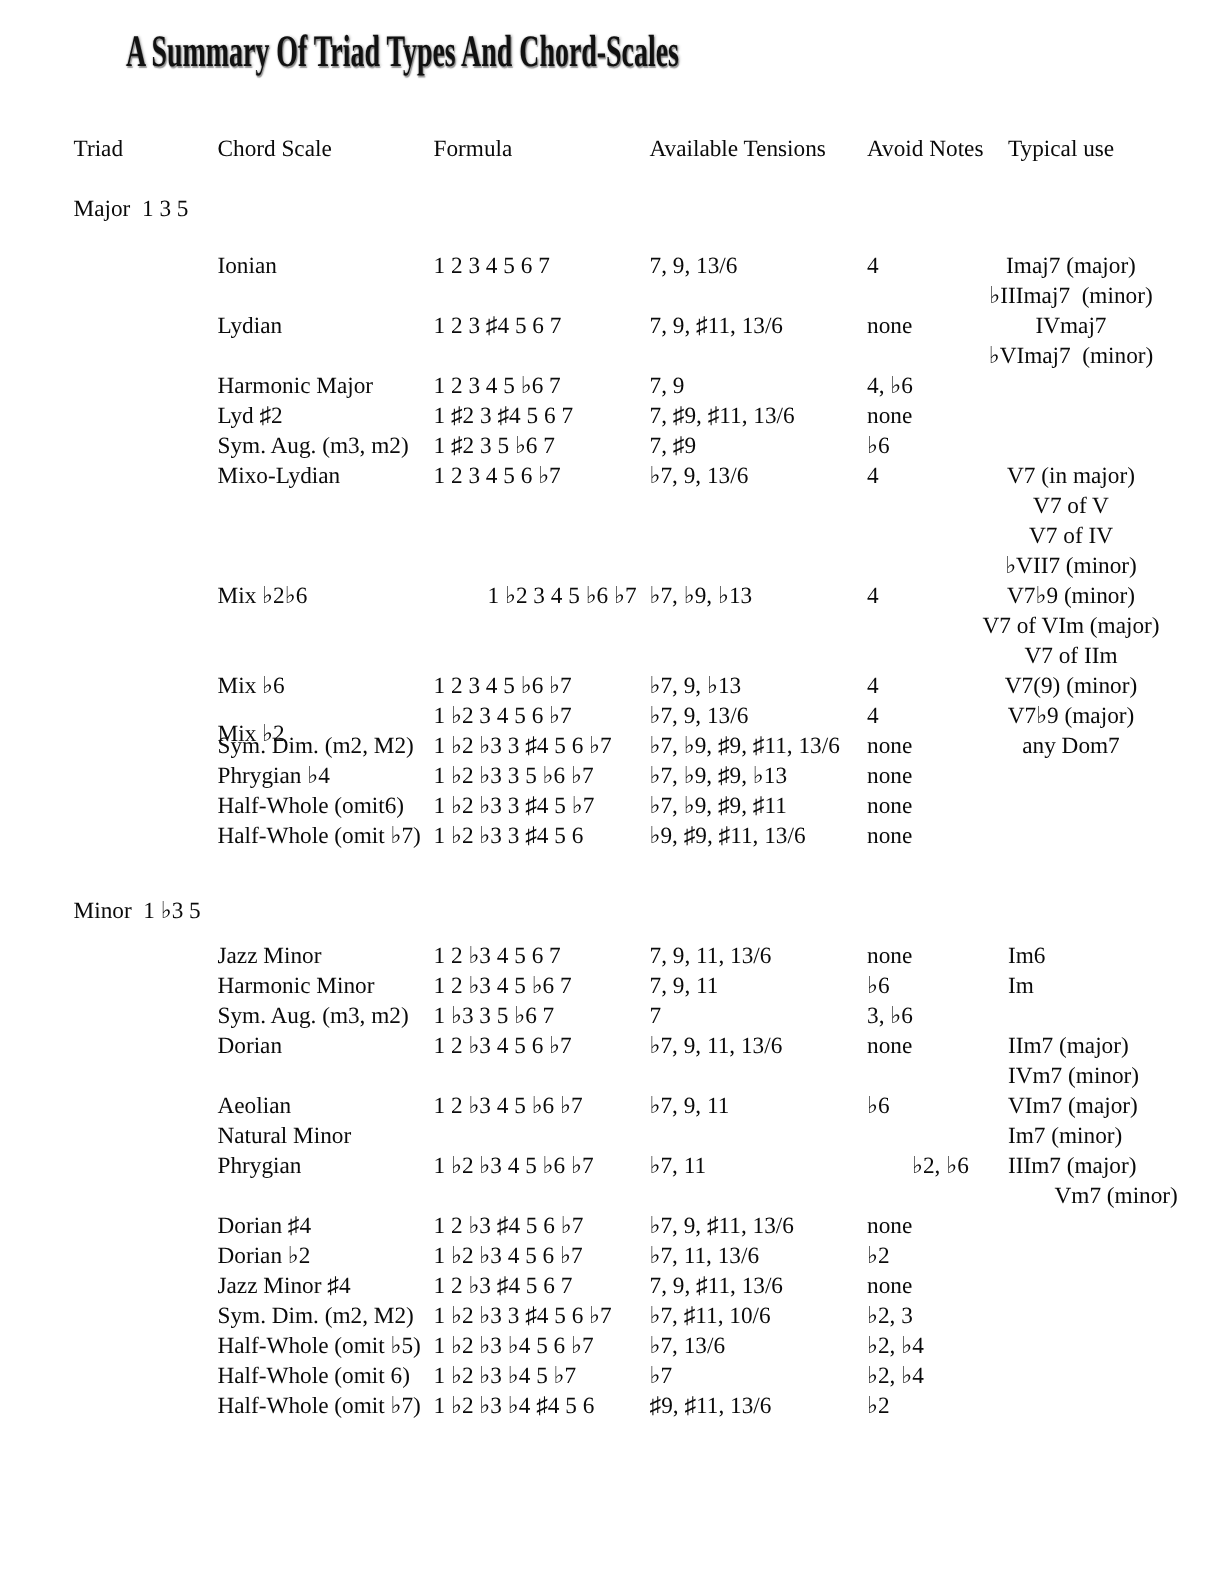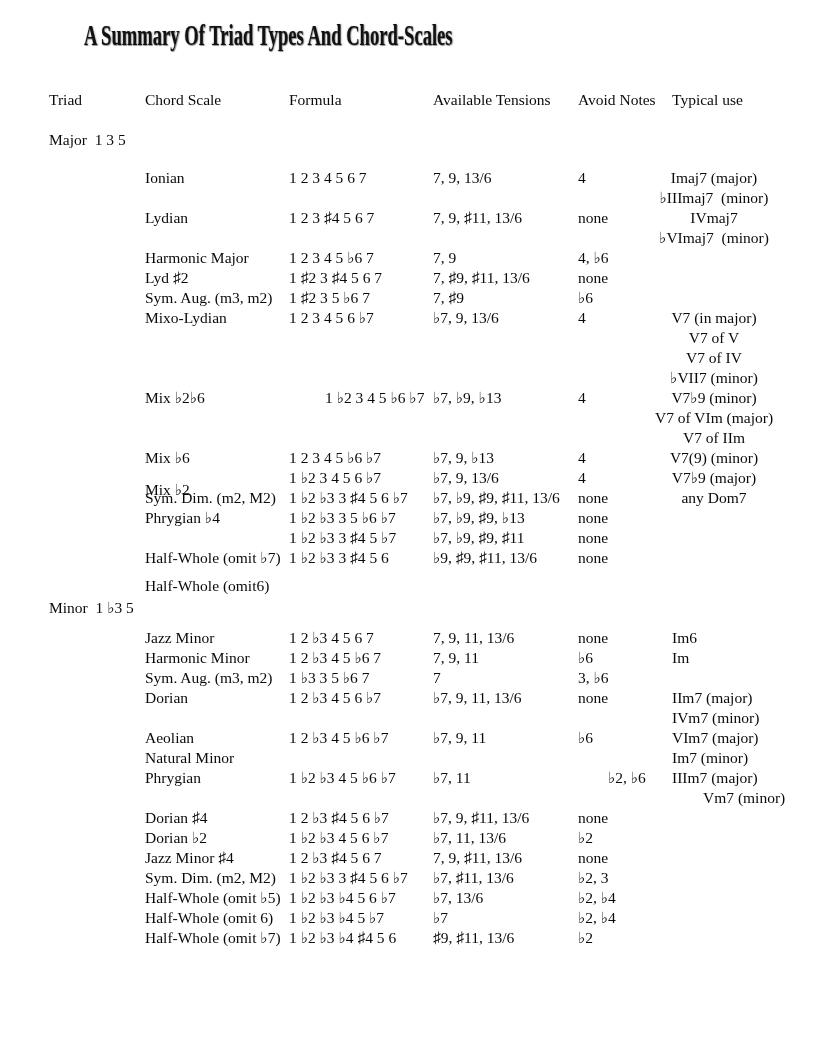--- a/index.html
+++ b/index.html
@@ -105,21 +105,21 @@
     <div class="cell use-center" style="top: 468px;">V7♭9 (major)</div>
     <div class="cell" style="top: 488px; left: 145px;">Sym. Dim. (m2, M2)</div>
     <div class="cell" style="top: 488px; left: 289px;">1 ♭2 ♭3 3 ♯4 5 6 ♭7</div>
     <div class="cell" style="top: 488px; left: 433px;">♭7, ♭9, ♯9, ♯11, 13/6</div>
     <div class="cell" style="top: 488px; left: 578px;">none</div>
     <div class="cell use-center" style="top: 488px;">any Dom7</div>
     <div class="cell" style="top: 508px; left: 145px;">Phrygian ♭4</div>
     <div class="cell" style="top: 508px; left: 289px;">1 ♭2 ♭3 3 5 ♭6 ♭7</div>
     <div class="cell" style="top: 508px; left: 433px;">♭7, ♭9, ♯9, ♭13</div>
     <div class="cell" style="top: 508px; left: 578px;">none</div>
-    <div class="cell" style="top: 528px; left: 145px; margin-top: 48px;">Half-Whole (omit6)</div>
+    <div class="cell" style="top: 528px; left: 145px;">Half-Whole (omit6)</div>
     <div class="cell" style="top: 528px; left: 289px;">1 ♭2 ♭3 3 ♯4 5 ♭7</div>
     <div class="cell" style="top: 528px; left: 433px;">♭7, ♭9, ♯9, ♯11</div>
     <div class="cell" style="top: 528px; left: 578px;">none</div>
     <div class="cell" style="top: 548px; left: 145px;">Half-Whole (omit ♭7)</div>
     <div class="cell" style="top: 548px; left: 289px;">1 ♭2 ♭3 3 ♯4 5 6</div>
     <div class="cell" style="top: 548px; left: 433px;">♭9, ♯9, ♯11, 13/6</div>
     <div class="cell" style="top: 548px; left: 578px;">none</div>
     <div class="cell" style="top: 598px; left: 49px;">Minor  1 ♭3 5</div>
     <div class="cell" style="top: 628px; left: 145px;">Jazz Minor</div>
     <div class="cell" style="top: 628px; left: 289px;">1 2 ♭3 4 5 6 7</div>
@@ -161,21 +161,21 @@
     <div class="cell" style="top: 828px; left: 145px;">Dorian ♭2</div>
     <div class="cell" style="top: 828px; left: 289px;">1 ♭2 ♭3 4 5 6 ♭7</div>
     <div class="cell" style="top: 828px; left: 433px;">♭7, 11, 13/6</div>
     <div class="cell" style="top: 828px; left: 578px;">♭2</div>
     <div class="cell" style="top: 848px; left: 145px;">Jazz Minor ♯4</div>
     <div class="cell" style="top: 848px; left: 289px;">1 2 ♭3 ♯4 5 6 7</div>
     <div class="cell" style="top: 848px; left: 433px;">7, 9, ♯11, 13/6</div>
     <div class="cell" style="top: 848px; left: 578px;">none</div>
     <div class="cell" style="top: 868px; left: 145px;">Sym. Dim. (m2, M2)</div>
     <div class="cell" style="top: 868px; left: 289px;">1 ♭2 ♭3 3 ♯4 5 6 ♭7</div>
-    <div class="cell" style="top: 868px; left: 433px;">♭7, ♯11, 13/6</div>
+    <div class="cell" style="top: 868px; left: 433px;">♭7, ♯11, 10/6</div>
     <div class="cell" style="top: 868px; left: 578px;">♭2, 3</div>
     <div class="cell" style="top: 888px; left: 145px;">Half-Whole (omit ♭5)</div>
     <div class="cell" style="top: 888px; left: 289px;">1 ♭2 ♭3 ♭4 5 6 ♭7</div>
     <div class="cell" style="top: 888px; left: 433px;">♭7, 13/6</div>
     <div class="cell" style="top: 888px; left: 578px;">♭2, ♭4</div>
     <div class="cell" style="top: 908px; left: 145px;">Half-Whole (omit 6)</div>
     <div class="cell" style="top: 908px; left: 289px;">1 ♭2 ♭3 ♭4 5 ♭7</div>
     <div class="cell" style="top: 908px; left: 433px;">♭7</div>
     <div class="cell" style="top: 908px; left: 578px;">♭2, ♭4</div>
     <div class="cell" style="top: 928px; left: 145px;">Half-Whole (omit ♭7)</div>

